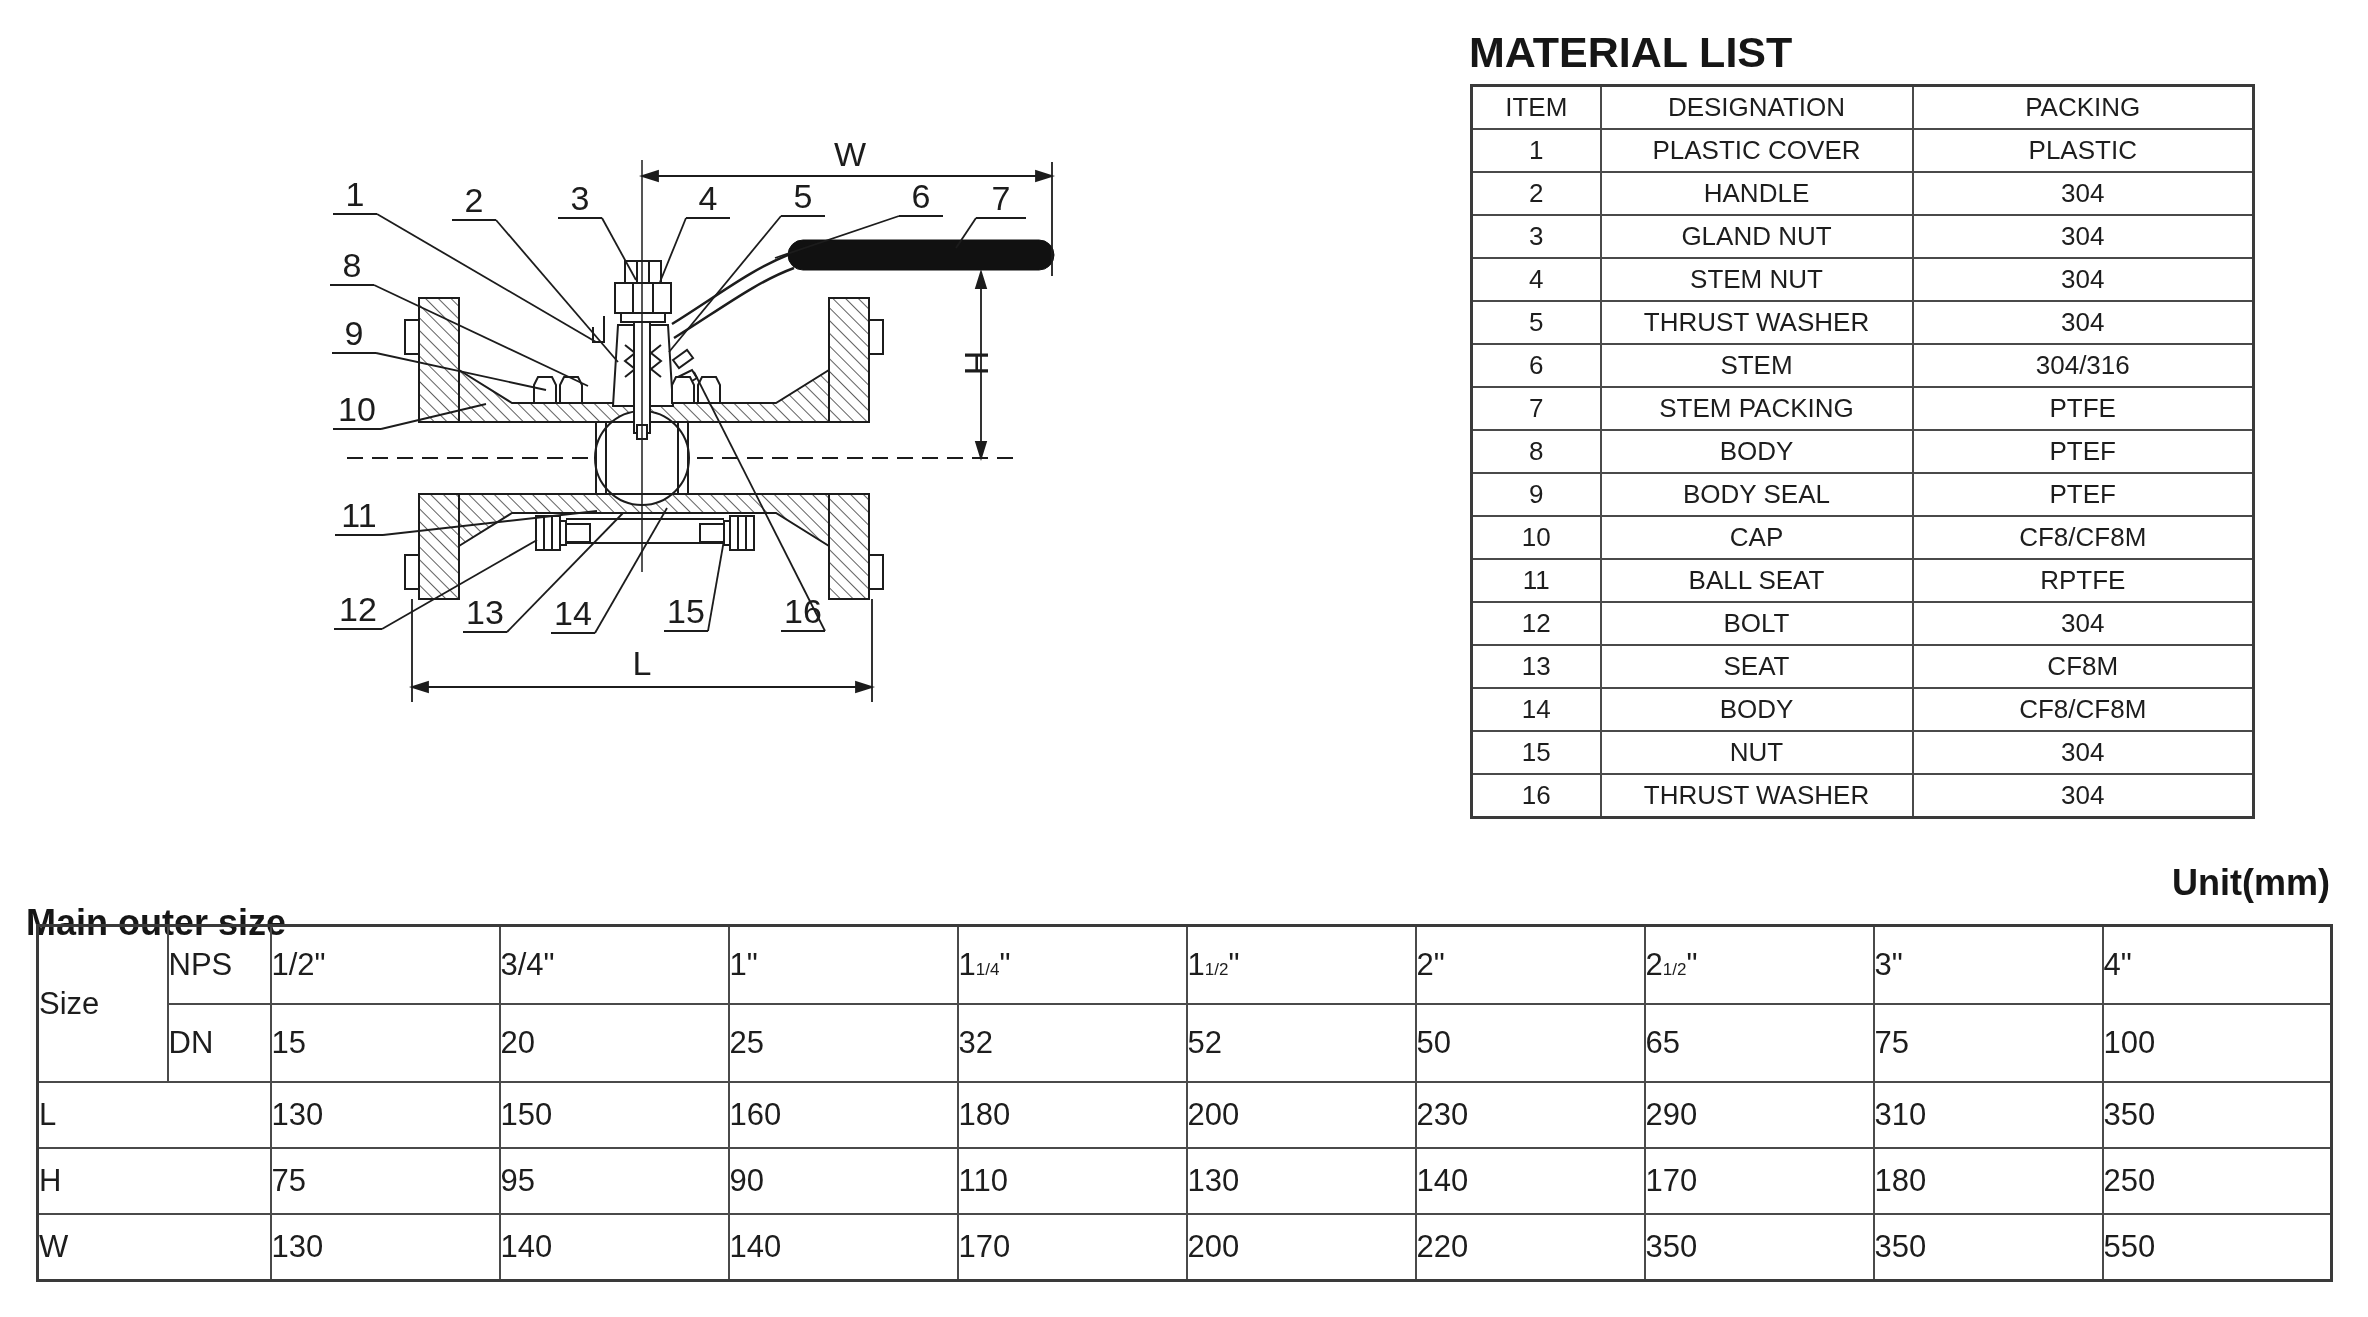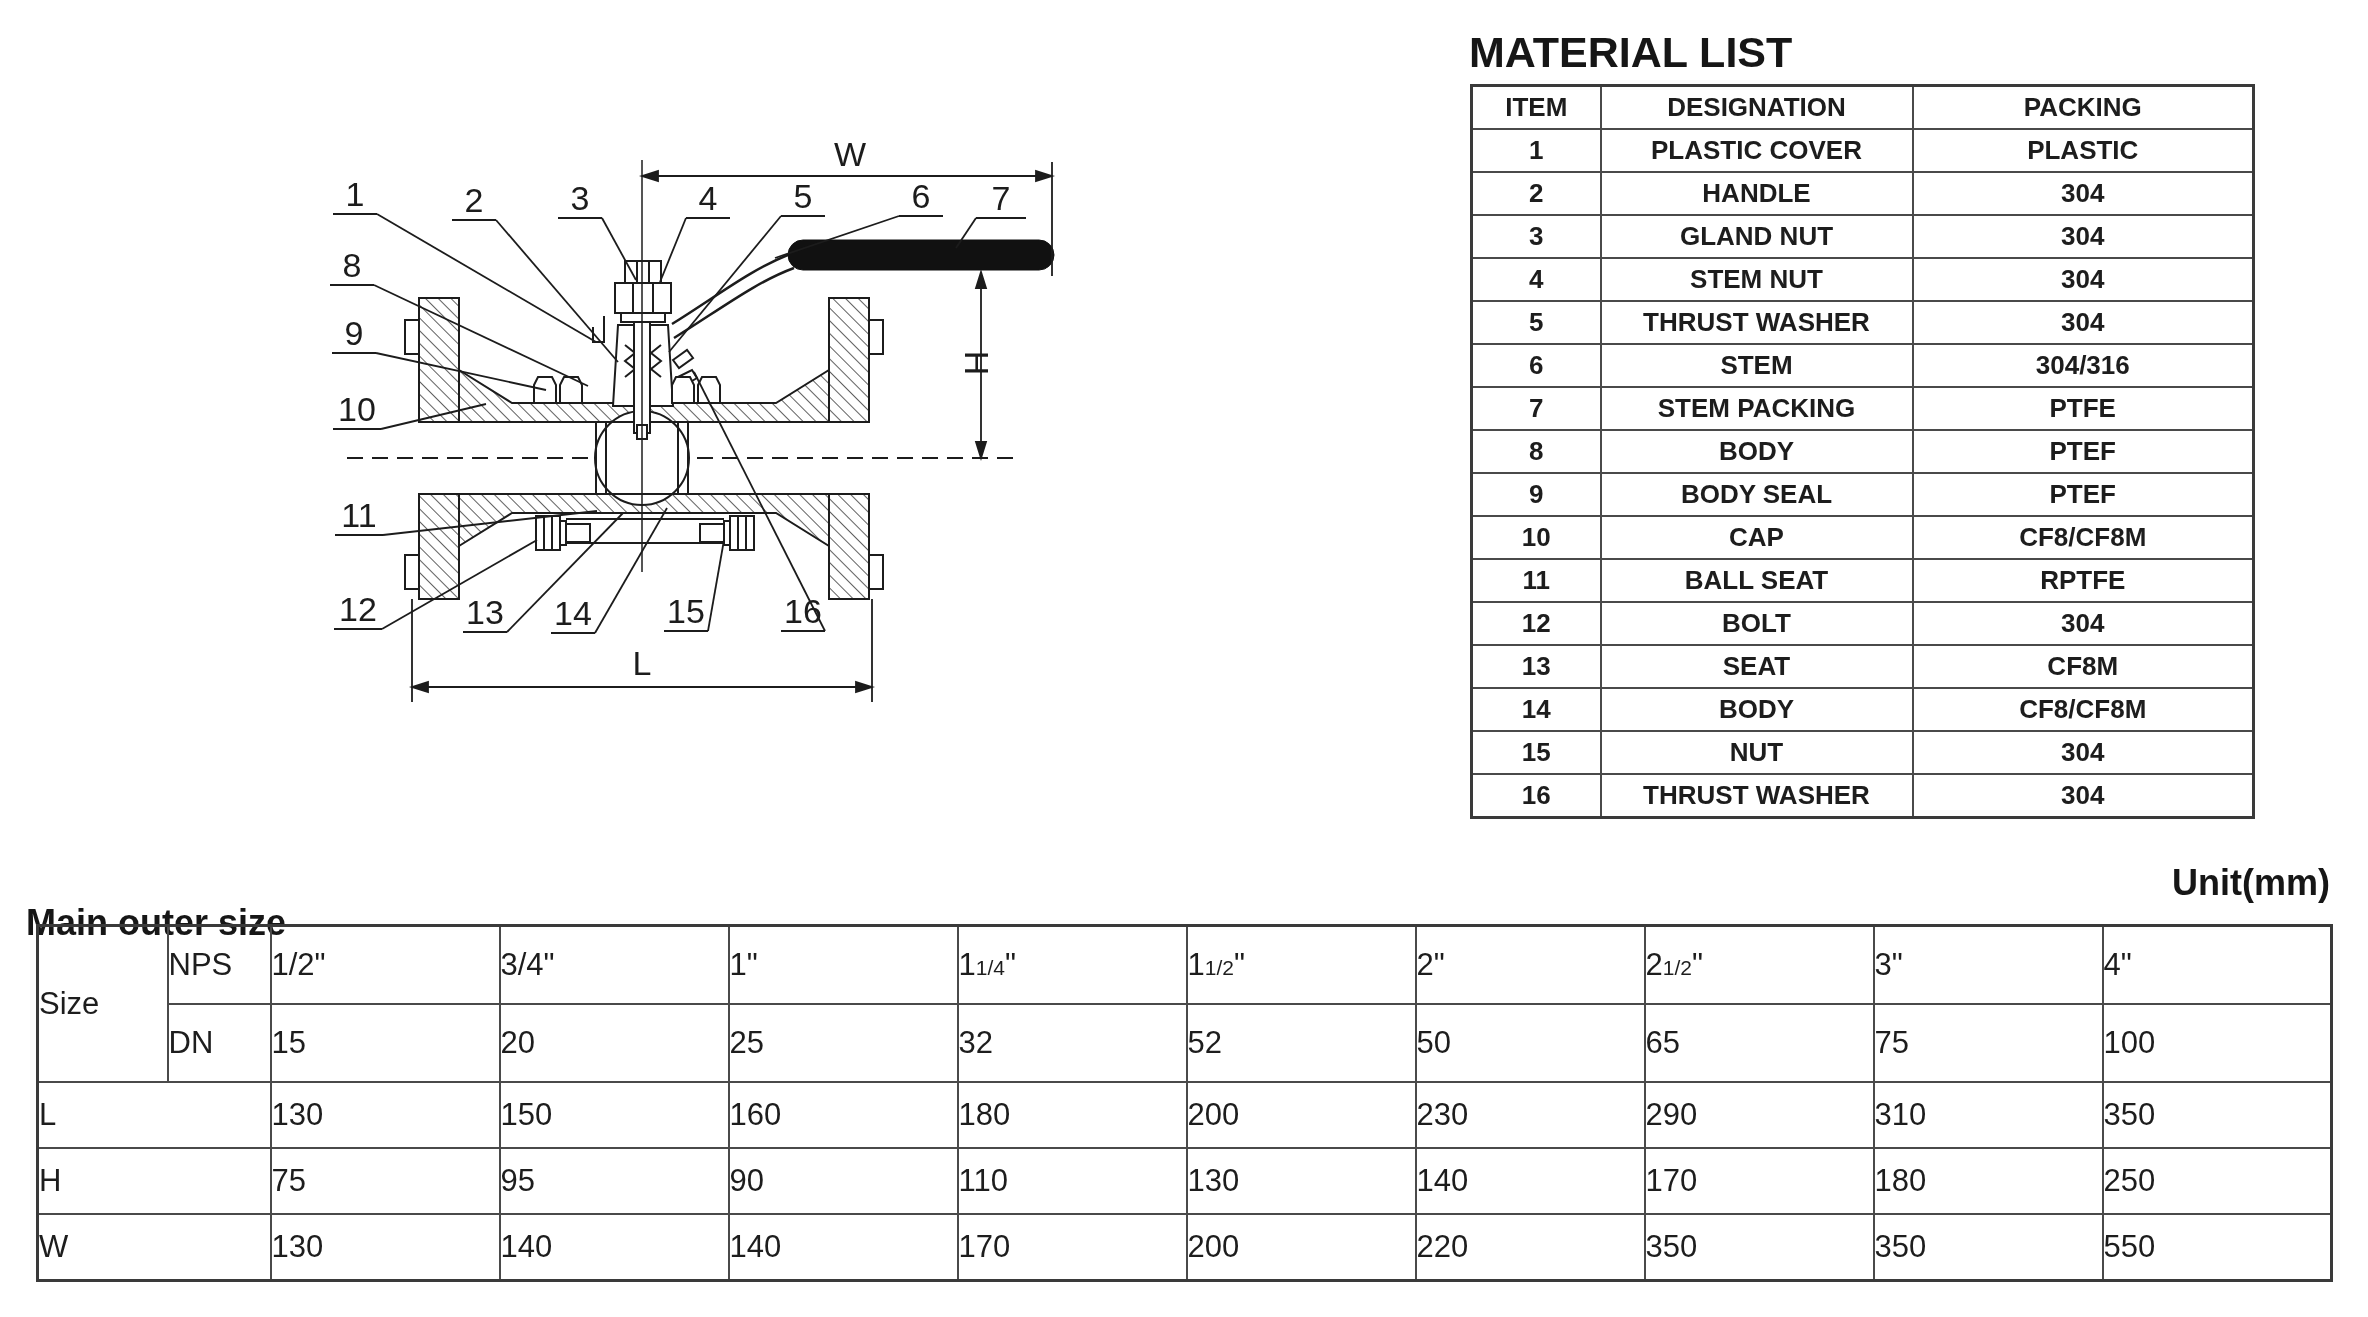--- a/index.html
+++ b/index.html
@@ -11,34 +11,34 @@
   .mat-title{position:absolute;left:1469px;top:28px;font-size:43px;font-weight:bold;}
   .size-title{position:absolute;left:26px;top:862px;font-size:36px;font-weight:bold;margin-top:40px;}
   .unit-label{position:absolute;right:38px;top:862px;font-size:36px;font-weight:bold;margin-left:43px;}
   
   table.mat{
     position:absolute;left:1470px;top:84px;width:782px;
     border-collapse:collapse;table-layout:fixed;border:3px solid #3a3a3a;
   }
   table.mat th,table.mat td{
     border:2px solid #4a4a4a;height:41px;padding:0;text-align:center;
-    font-size:26px;font-weight:bold;color:#1d1d1d;
+    font-size:26px;font-weight:normal;color:#1d1d1d;
   }
   
   table.size{
     position:absolute;left:36px;top:924px;width:2294px;
     border-collapse:collapse;table-layout:fixed;border:3px solid #3a3a3a;
   }
   table.size th,table.size td{
     border:2px solid #4a4a4a;padding:0;text-align:left;
     font-size:31px;font-weight:normal;color:#1d1d1d;
   }
   tr.row-tall th,tr.row-tall td{height:76px;}
   tr.row-short th,tr.row-short td{height:64px;}
-  .frac{font-size:21px;}
+  .frac{font-size:17px;}
   
   .drawing{position:absolute;left:320px;top:130px;}
   .drawing text{font-family:"Liberation Sans",sans-serif;fill:#1c1c1c;}
 </style>
 </head>
 <body>
 
 <svg class="drawing" width="750" height="580" viewBox="0 0 750 580">
   <defs>
     <pattern id="hatch" width="9" height="9" patternUnits="userSpaceOnUse" patternTransform="rotate(-45)">

